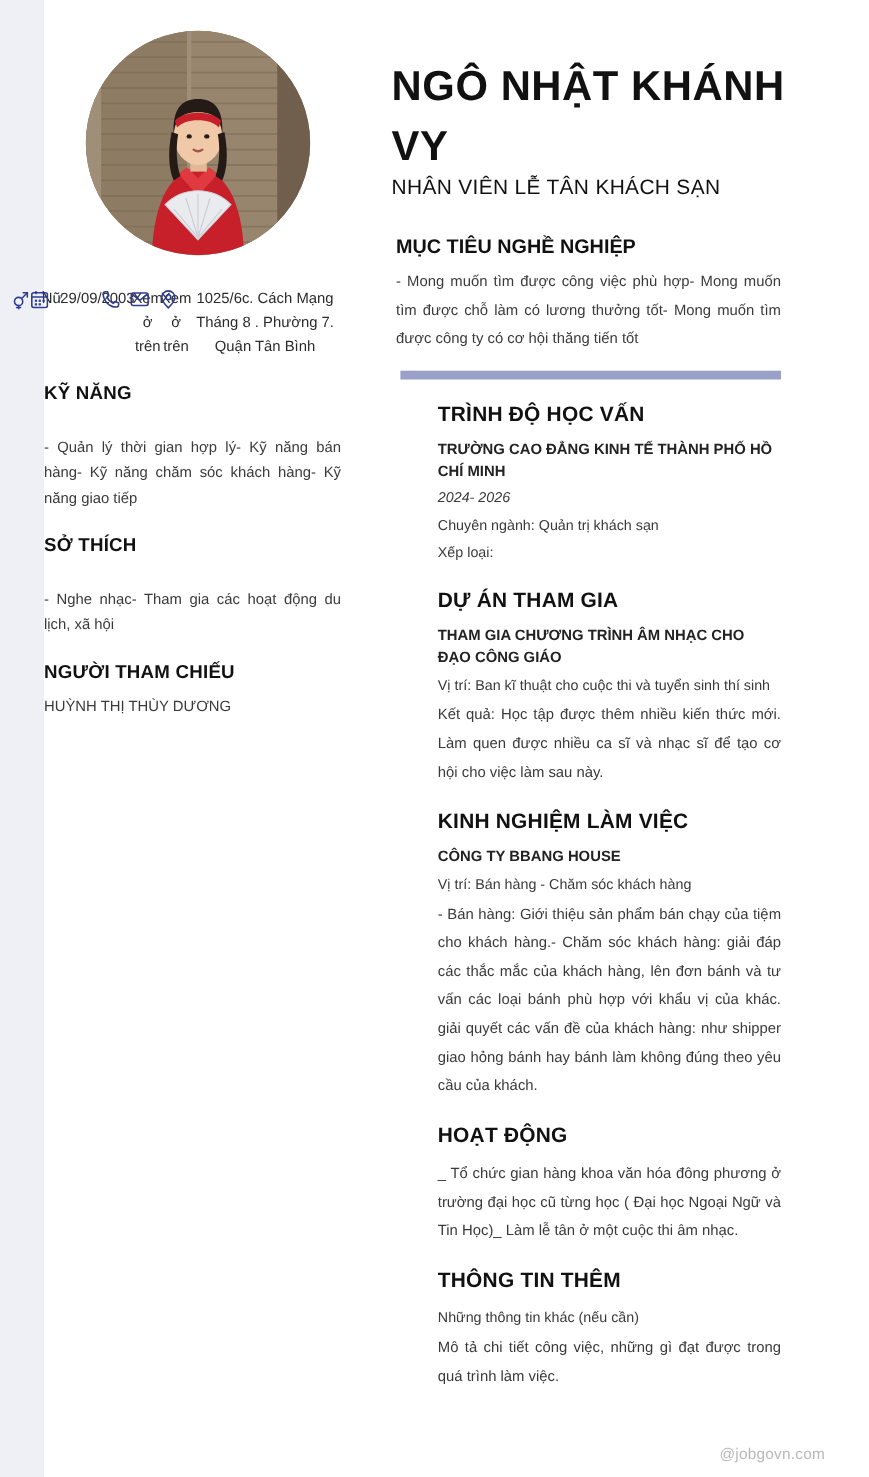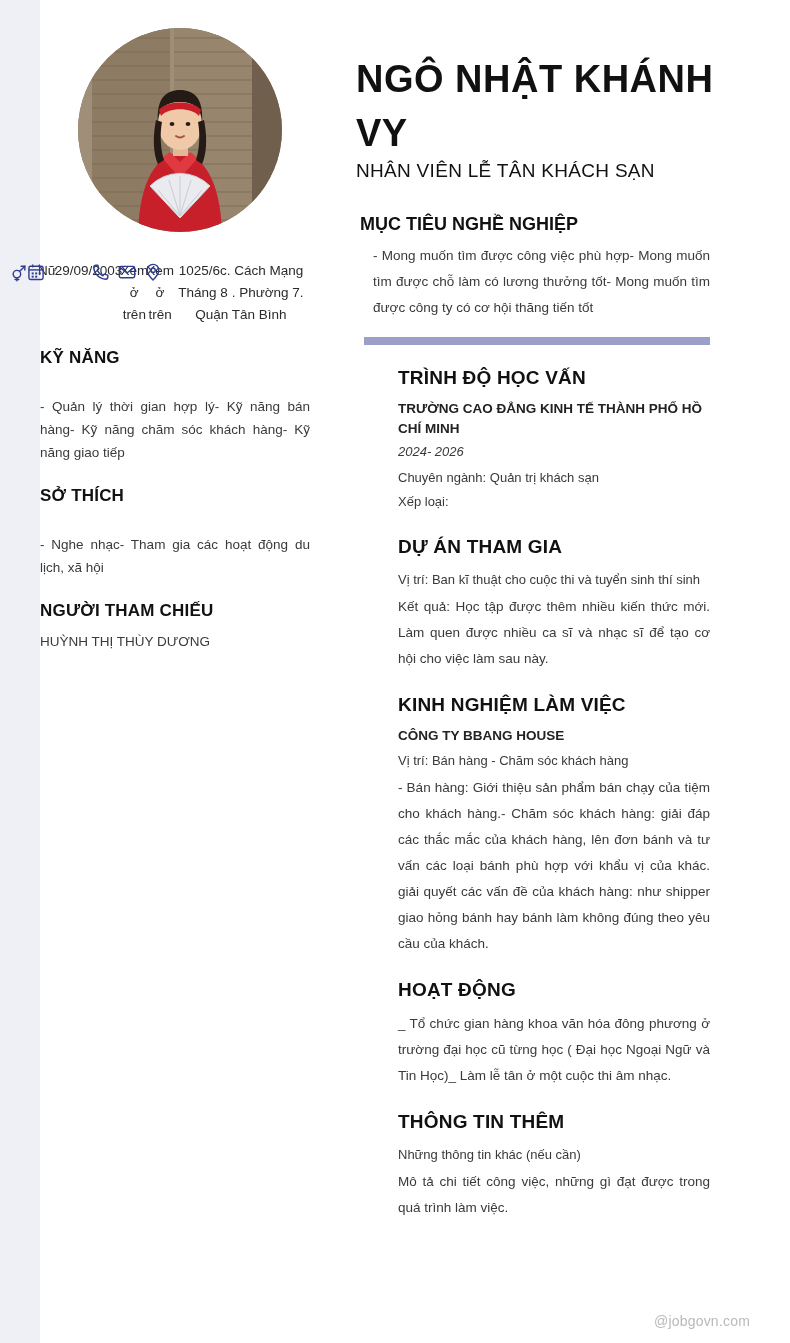--- a/index.html
+++ b/index.html
@@ -131,21 +131,21 @@
     font-size: 18px;
     font-weight: bold;
     color: #111111;
     margin: 32px 0 8px 4px;
   }
   .sec-objective-b {
     font-size: 13.5px;
     line-height: 26px;
     color: #3a3a3a;
     text-align: justify;
-    margin: 0 40px 0 17px;
+    margin: 0 40px 0 4px;
   }
   .divider {
     height: 8px;
     background: #9aa0c8;
     margin: 16px 40px 0 8px;
   }
 
   .rsec {
     margin: 0 40px 0 42px;
   }
@@ -369,20 +369,21 @@
     <div class="rsec">
       <div class="rsec-h">TRÌNH ĐỘ HỌC VẤN</div>
       <div class="rsec-sub">TRƯỜNG CAO ĐẲNG KINH TẾ THÀNH PHỐ HỒ CHÍ MINH</div>
       <div class="rsec-date">2024- 2026</div>
       <div class="rsec-line">Chuyên ngành: Quản trị khách sạn</div>
       <div class="rsec-line">Xếp loại:</div>
     </div>
 
     <div class="rsec">
       <div class="rsec-h">DỰ ÁN THAM GIA</div>
+      <div class="rsec-sub">THAM GIA CHƯƠNG TRÌNH ÂM NHẠC CHO ĐẠO CÔNG GIÁO</div>
       <div class="rsec-line">Vị trí: Ban kĩ thuật cho cuộc thi và tuyển sinh thí sinh</div>
       <div class="rsec-para">Kết quả: Học tập được thêm nhiều kiến thức mới. Làm quen được nhiều ca sĩ và nhạc sĩ để tạo cơ hội cho việc làm sau này.</div>
     </div>
 
     <div class="rsec">
       <div class="rsec-h">KINH NGHIỆM LÀM VIỆC</div>
       <div class="rsec-sub">CÔNG TY BBANG HOUSE</div>
       <div class="rsec-line">Vị trí: Bán hàng - Chăm sóc khách hàng</div>
       <div class="rsec-para">- Bán hàng: Giới thiệu sản phẩm bán chạy của tiệm cho khách hàng.- Chăm sóc khách hàng: giải đáp các thắc mắc của khách hàng, lên đơn bánh và tư vấn các loại bánh phù hợp với khẩu vị của khác. giải quyết các vấn đề của khách hàng: như shipper giao hỏng bánh hay bánh làm không đúng theo yêu cầu của khách.</div>
     </div>

